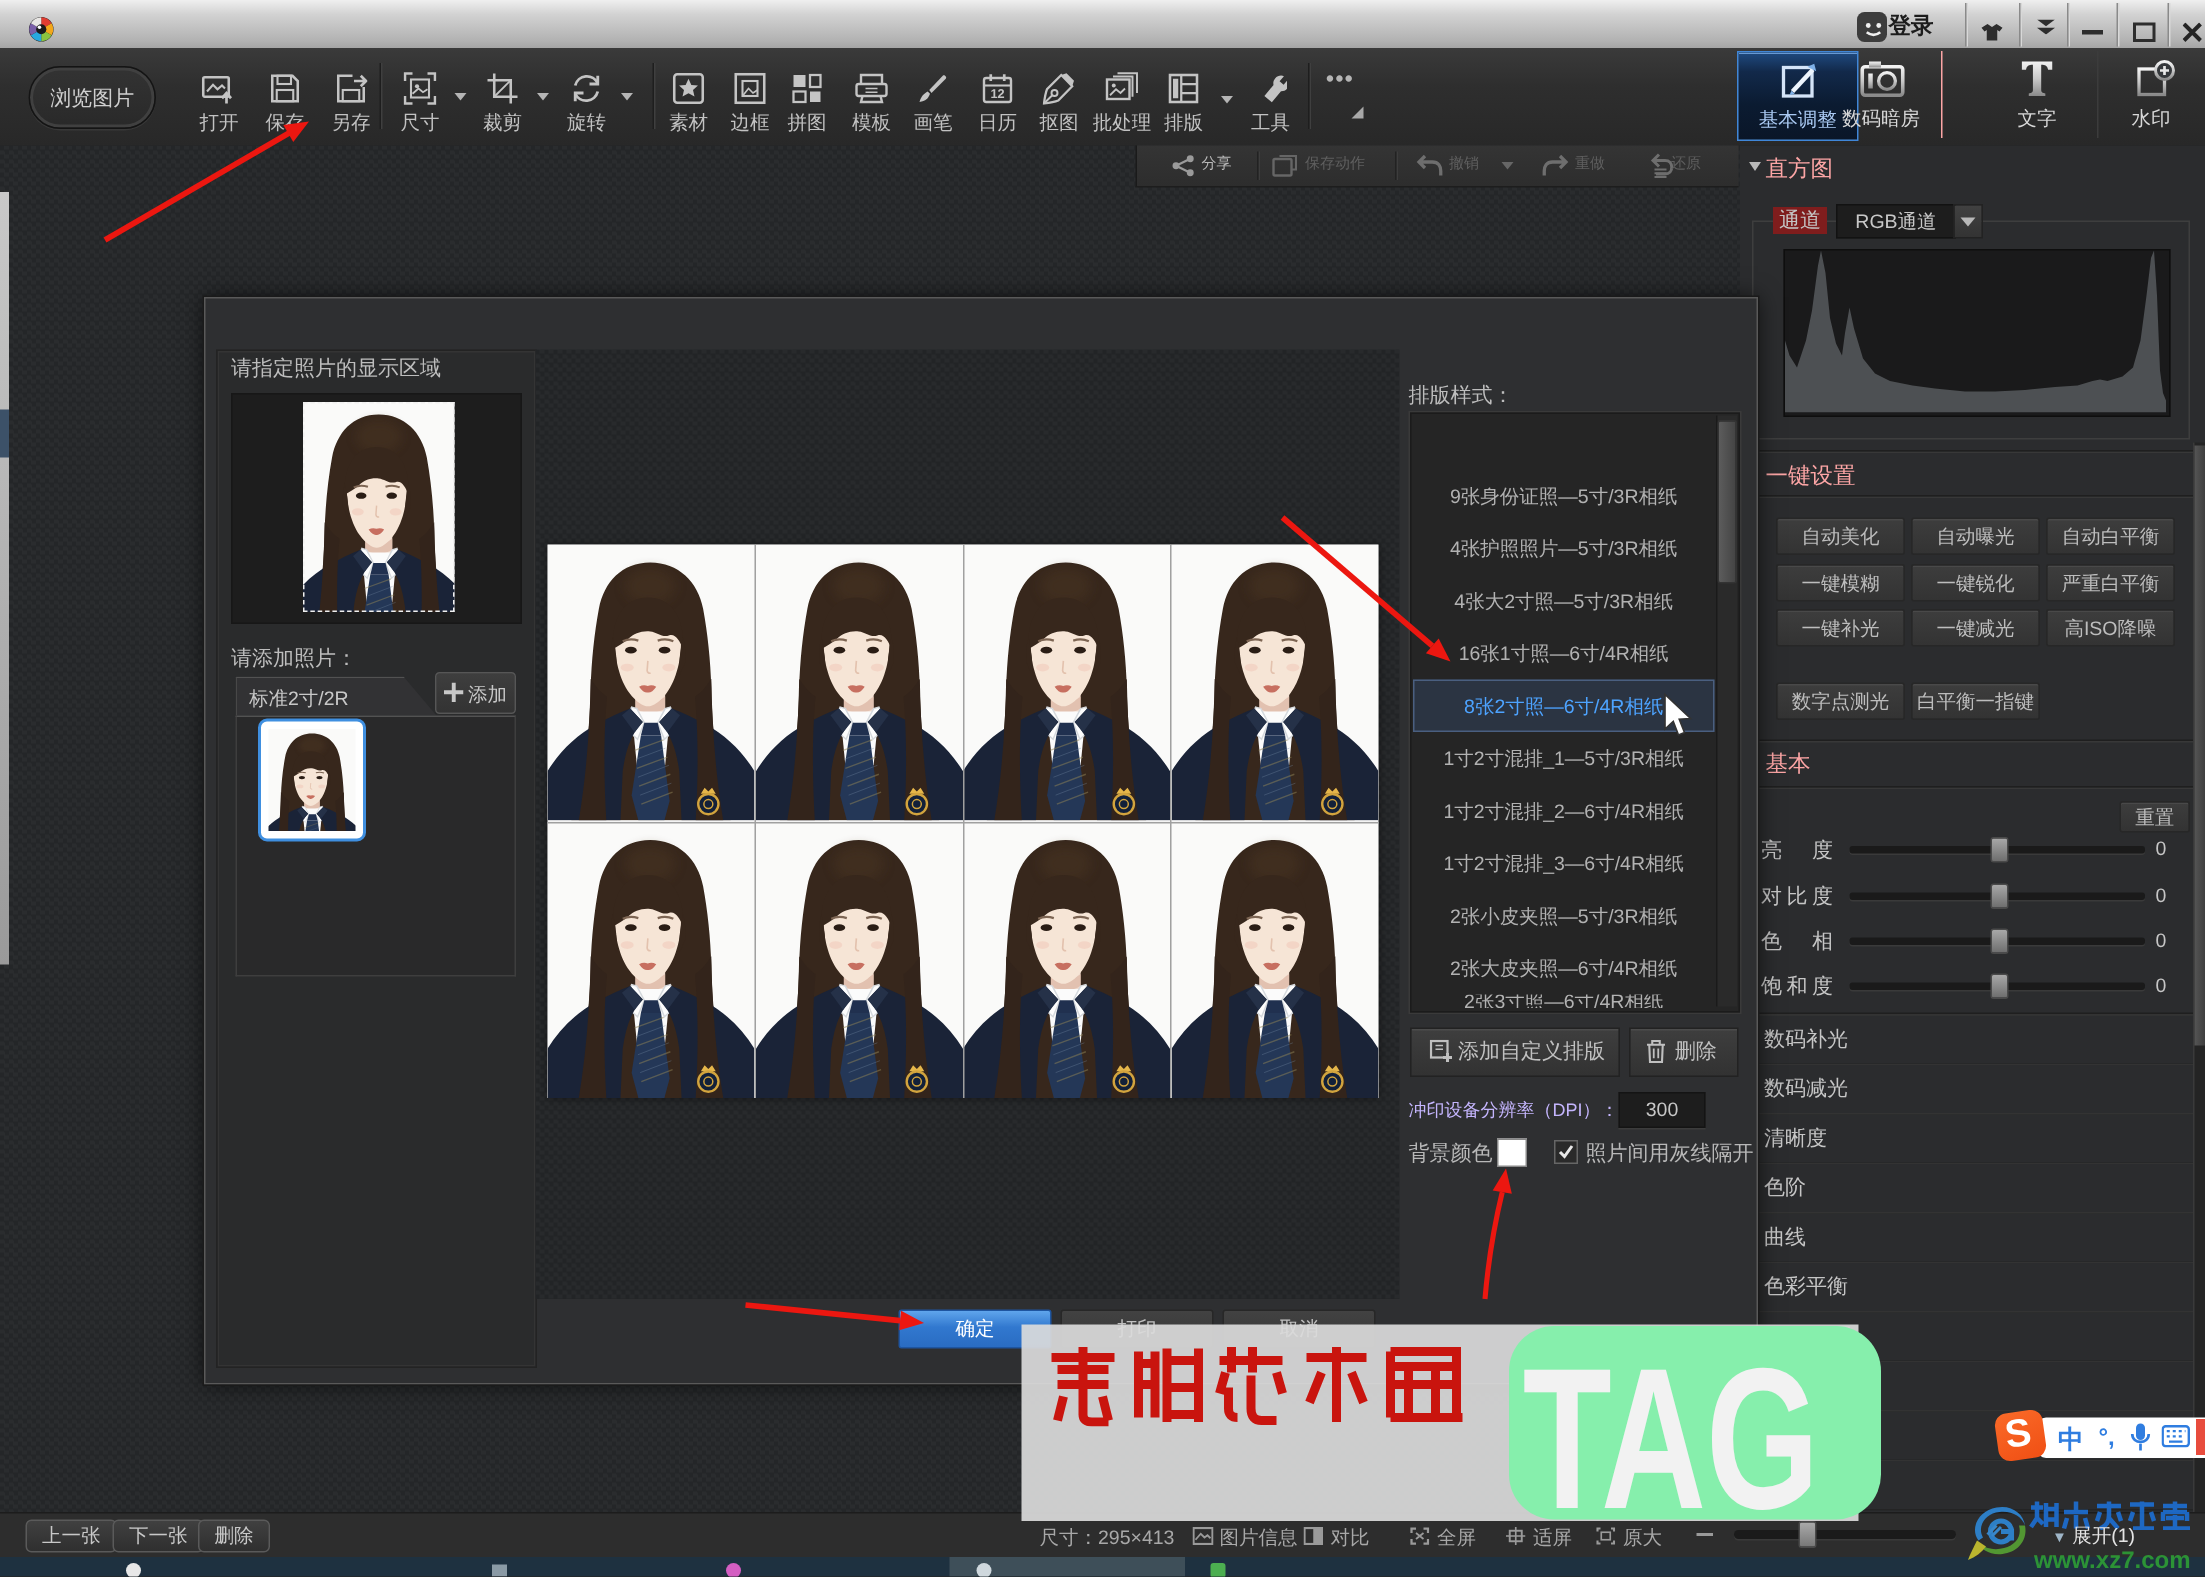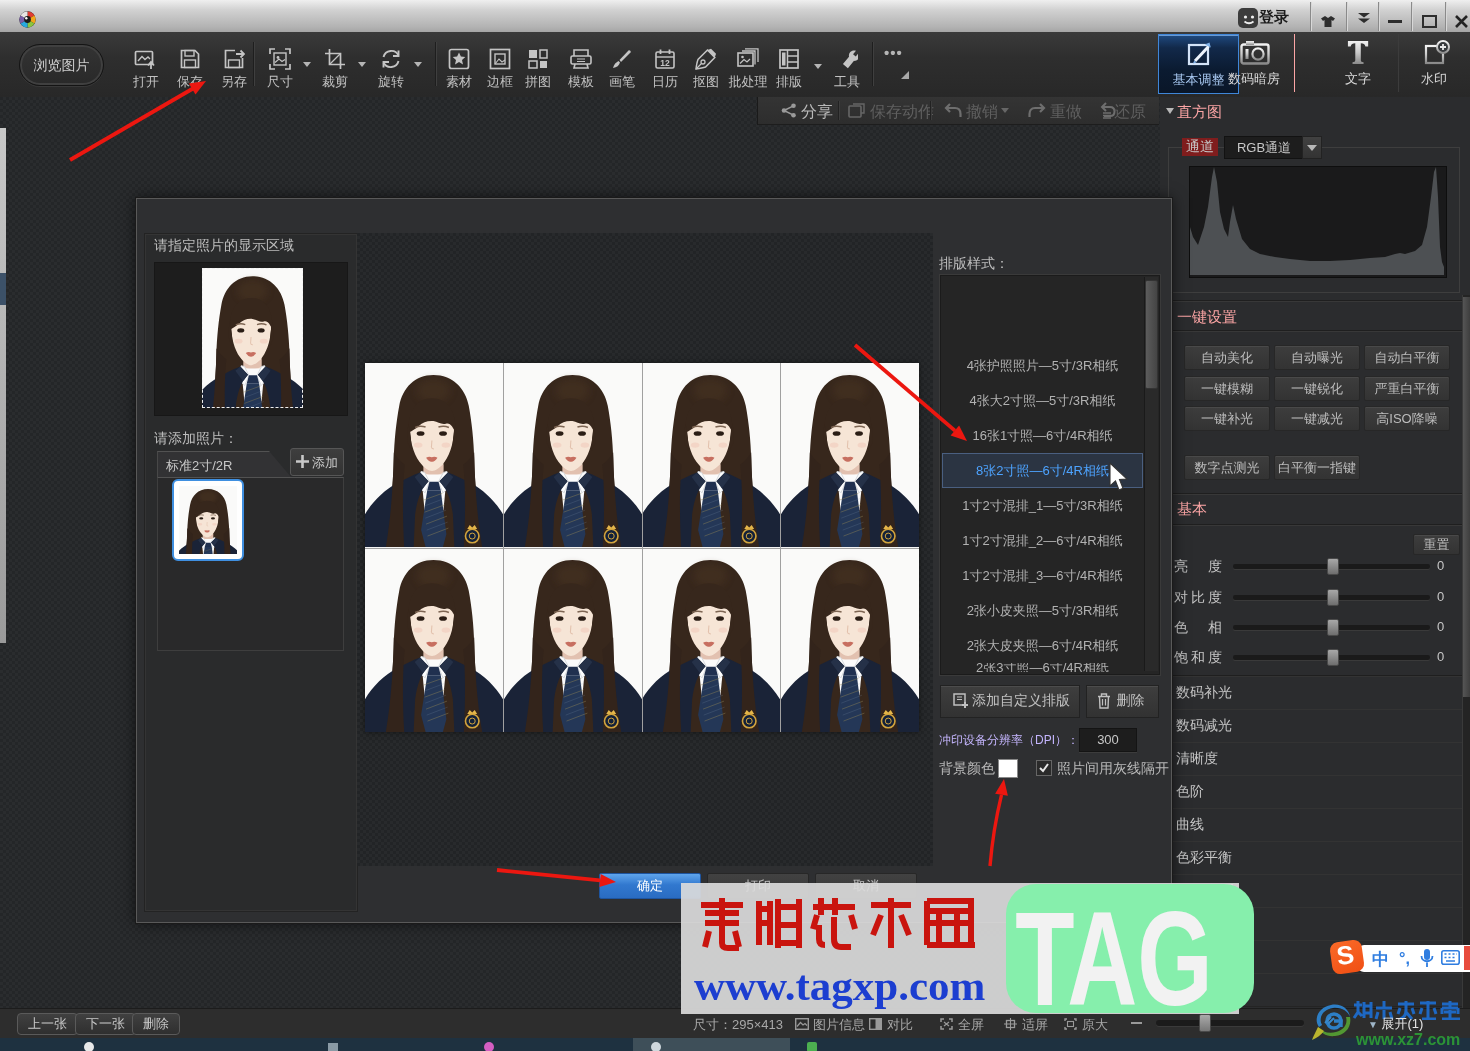--- a/index.html
+++ b/index.html
@@ -9,21 +9,21 @@
 #titletext{left:42px;top:7px;font-size:15px;font-weight:bold;color:#151515;letter-spacing:.8px}
 #toolbar{left:0;top:32px;width:1470px;height:65px;background:linear-gradient(#3a3a3a,#2e2e2e 40%,#282828);border-bottom:1px solid #1f1f1f}
 .tbtn{position:absolute;top:16px;width:56px;text-align:center}
 .tbtn svg{display:block;margin:0 auto}
 .tbtn .lb{display:block;margin-top:3px;font-size:13px;color:#c2c2c2}
 .tsep{position:absolute;top:10px;width:1px;height:44px;background:#1e1e1e;box-shadow:1px 0 0 #3f3f3f}
 .darr{position:absolute;width:0;height:0;border-left:4px solid transparent;border-right:4px solid transparent;border-top:5px solid #b5b5b5}
 #canvas{left:0;top:97px;width:1160px;height:911px;background:repeating-conic-gradient(#2a2c2e 0% 25%,#242628 0% 50%) 0 0/6px 6px}
 #rightpanel{left:1160px;top:97px;width:310px;height:911px;background:#2b2c2e}
 #undobar{left:757px;top:97px;width:401px;height:27px;background:linear-gradient(#343434,#2d2d2d);border-left:1px solid #1a1a1a;border-bottom:1px solid #1d1d1d}
-.ubit{position:absolute;top:5px;font-size:16px;color:#5f5f5f;white-space:nowrap}
+.ubit{position:absolute;top:5px;font-size:10px;color:#5f5f5f;white-space:nowrap}
 #statusbar{left:0;top:1008px;width:1470px;height:30px;background:#2d2d2d;border-top:1px solid #1c1c1c}
 .sbtn{position:absolute;top:4px;height:20px;line-height:20px;padding:0 10px;border:1px solid #5a5a5a;border-radius:4px;background:linear-gradient(#404040,#2f2f2f);color:#c8c8c8;font-size:13px}
 .stx{position:absolute;top:7px;font-size:13px;color:#a8a8a8;white-space:nowrap}
 #taskbar{left:0;top:1038px;width:1470px;height:13px;background:#1e3140}
 
 #dialog{left:136px;top:198px;width:1034px;height:723px;background:#2e2f31;border:1px solid #595959;outline:1px solid #1a1a1a;box-shadow:0 0 14px rgba(0,0,0,.65)}
 #dlgtitle{left:0;top:0;width:1034px;height:28px;background:linear-gradient(#3e3e3e,#2f2f2f);border-bottom:1px solid #222}
 #dlgleft{left:7px;top:34px;width:212px;height:677px;background:#2a2b2c;border:1px solid #232323;box-shadow:inset 0 0 0 1px #343434}
 #prevbox{left:9px;top:28px;width:192px;height:152px;background:#1d1d1d;border:1px solid #171717}
 #phgridwrap{left:220px;top:34px;width:576px;height:633px;background:repeating-conic-gradient(#282a2c 0% 25%,#222426 0% 50%) 0 0/6px 6px}
@@ -519,20 +519,21 @@
           </svg>
    <div class="gl" style="left:138px;top:0;width:1px;height:369px"></div>
    <div class="gl" style="left:276.5px;top:0;width:1px;height:369px"></div>
    <div class="gl" style="left:415px;top:0;width:1px;height:369px"></div>
    <div class="gl" style="left:0;top:184.5px;width:554px;height:1px"></div>
   </div>
  </div>
  <div class="abs" id="dlgright">
   <div class="abs tx" style="left:6px;top:22px;font-size:14px;color:#bdbdbd">排版样式：</div>
   <div class="abs" id="stylelist">
+   <div class="li" style="top:37px">9张身份证照—5寸/3R相纸</div>
    <div class="li" style="top:72px">4张护照照片—5寸/3R相纸</div>
    <div class="li" style="top:107px">4张大2寸照—5寸/3R相纸</div>
    <div class="li" style="top:142px">16张1寸照—6寸/4R相纸</div>
    <div class="li lisel" style="top:177px;width:199px;height:33px;line-height:33px">8张2寸照—6寸/4R相纸</div>
    <div class="li" style="top:212px">1寸2寸混排_1—5寸/3R相纸</div>
    <div class="li" style="top:247px">1寸2寸混排_2—6寸/4R相纸</div>
    <div class="li" style="top:282px">1寸2寸混排_3—6寸/4R相纸</div>
    <div class="li" style="top:317px">2张小皮夹照—5寸/3R相纸</div>
    <div class="li" style="top:352px">2张大皮夹照—6寸/4R相纸</div>
    <div class="li" style="top:387px;height:9px;overflow:hidden;line-height:9px">2张3寸照—6寸/4R相纸</div>
@@ -566,21 +567,20 @@
 <div class="abs" id="wm" style="left:681px;top:883px;width:558px;height:131px;background:rgba(219,219,219,.92);z-index:40">
  <svg class="abs" style="left:14px;top:12px" width="290" height="56" viewBox="0 0 290 56">
   <g fill="none" stroke="#c9140e" stroke-width="6">
    <path d="M6 10 L48 10 M27 3 L27 28 M10 18 L44 18 M10 28 L44 28 M14 36 L10 52 M27 30 L27 48 Q27 53 33 53 L44 53 M40 36 L44 52"></path>
    <path d="M64 6 L64 50 M75 6 L75 50 M64 14 L75 14 M64 28 L75 28 M83 4 L83 53 M104 4 L104 53 M83 12 L104 12 M83 30 L104 30 M83 48 L104 48"></path>
    <path d="M126 3 L126 20 M118 12 L160 12 M140 3 L140 20 M122 20 L118 34 M156 20 L160 34 M139 22 L139 44 Q139 52 146 52 L156 52 M124 30 L124 44 Q124 50 130 50"></path>
    <path d="M176 10 L216 10 M196 3 L196 53 M186 20 L178 40 M206 20 L214 40"></path>
    <path d="M232 6 L276 6 L276 48 M232 6 L232 50 M232 16 L276 16 M232 28 L276 28 M244 16 L244 50 M262 16 L262 50 M232 50 L280 50"></path>
   </g>
  </svg>
- <div class="abs" style="left:13px;top:78px;font-family:'Liberation Serif',serif;font-weight:bold;font-size:43px;color:#1c3ed0">www.tagxp.com</div>
  <div class="abs" style="left:325px;top:1px;width:248px;height:129px;background:#86efac;border-radius:30px">
   <svg width="216" height="129" viewBox="0 0 216 129">
           <text x="108" y="87.7" transform="scale(1,1.38)" text-anchor="middle" font-family="Liberation Sans" font-weight="bold" font-size="97" fill="#f2f2f2">TAG</text>
         </svg>
  </div>
 </div>
 <div class="abs" style="left:1311px;top:999px;z-index:41;opacity:.92">
  <svg width="44" height="42" viewBox="0 0 44 42">
   <path d="M8 28 C2 20 8 8 20 6 C30 4 38 10 39 18 C37 12 30 8 22 9 C12 10 7 19 11 26 Z" fill="#2e86d4"></path>
   <path d="M39 18 C41 28 34 36 24 37 C16 38 9 34 7 28 C11 33 18 35 25 33 C33 31 37 25 35 18 Z" fill="#56a033"></path>

